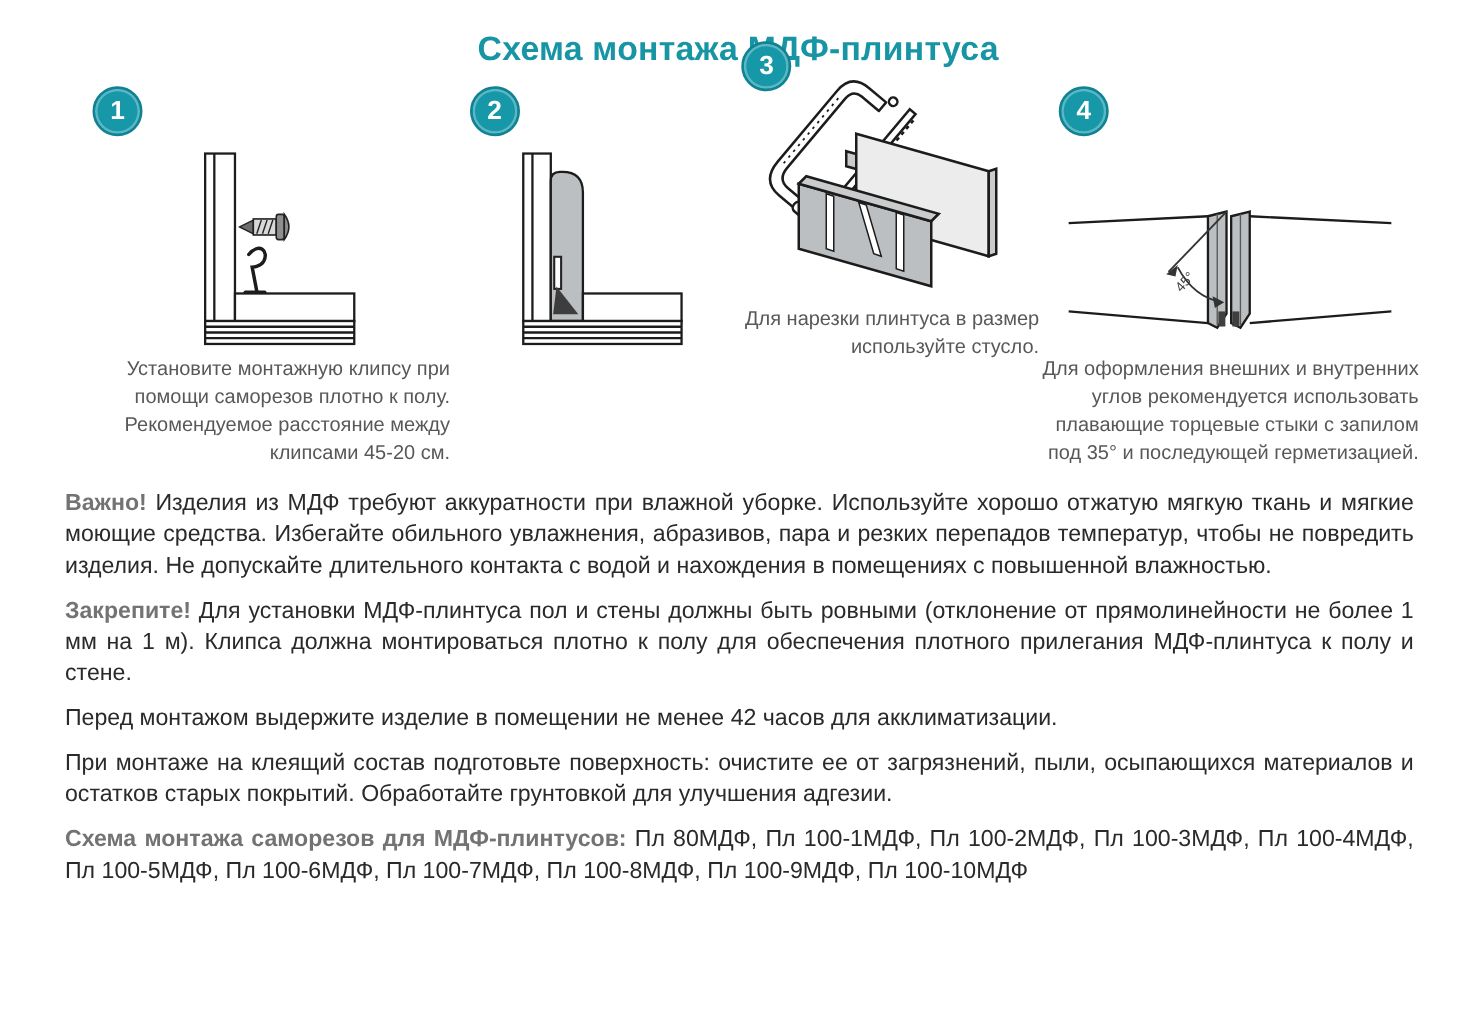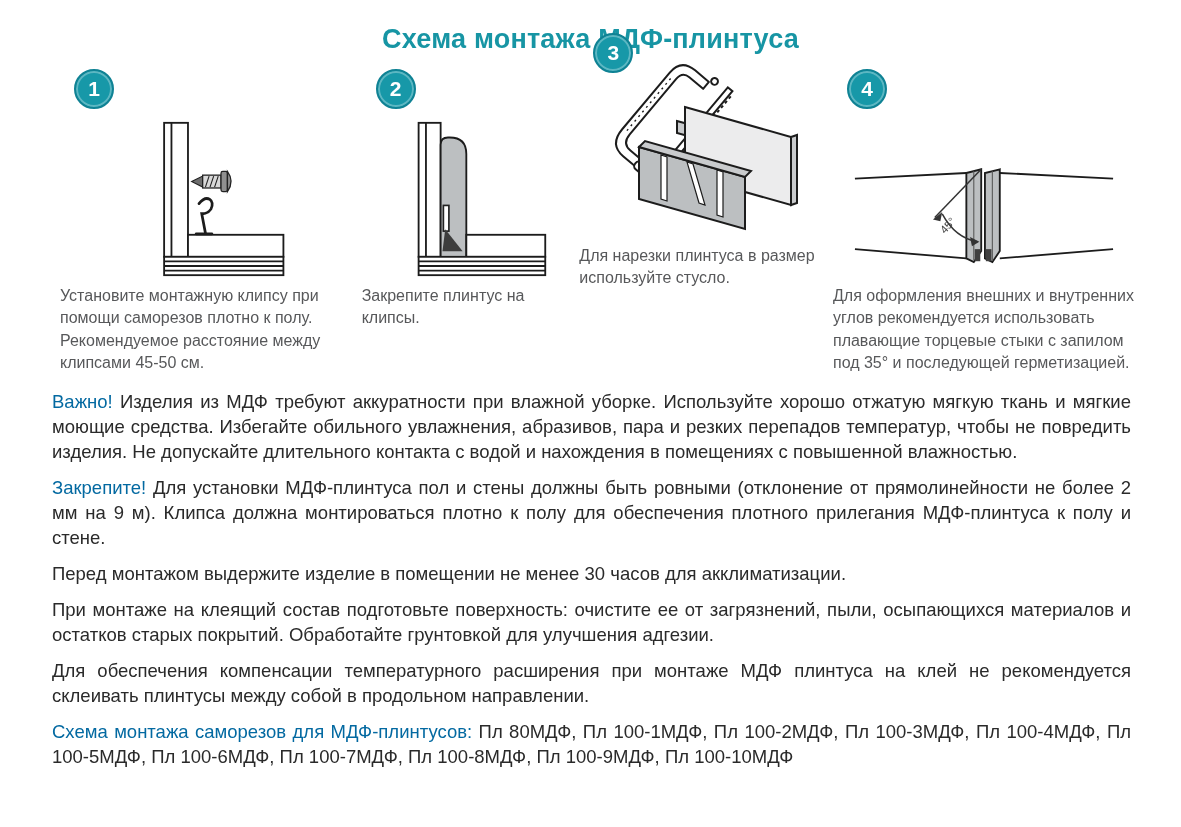--- a/index.html
+++ b/index.html
@@ -23,29 +23,29 @@
     box-shadow:inset 0 0 0 2px rgba(255,255,255,.3);
     color:#fff;font-size:21px;font-weight:bold;
     display:flex;align-items:center;justify-content:center;
     margin-left:14px;flex:0 0 auto;
   }
   .diagram{
     height:168px;display:flex;align-items:flex-end;justify-content:center;
   }
   .diagram svg{display:block;}
   .caption{
-    margin-top:8px;text-align:left;font-size:16px;line-height:1.4;
+    margin-top:8px;text-align:right;font-size:16px;line-height:1.4;
     color:#57585a;
   }
   .textblock{padding:14px 50px 0 52px;}
   .para{
     margin:0 0 11px;font-size:18.5px;line-height:25px;text-align:justify;
     color:#2a2a2a;
   }
-  .para b{font-weight:normal;color:#0369a1;}
+  .para b{font-weight:bold;color:#737373;}
   .ln{stroke:#1c1c1c;stroke-width:2;fill:none;}
   .fillw{fill:#ffffff;stroke:#1c1c1c;stroke-width:2;}
   .fillg{fill:#bcbfc1;stroke:#1c1c1c;stroke-width:2;}
   .fillg2{fill:#c9cbcd;stroke:#1c1c1c;stroke-width:2;}
   .filll{fill:#ececed;stroke:#1c1c1c;stroke-width:2;}
 </style>
 </head>
 <body>
 
 <h1 class="page-title">Схема монтажа МДФ-плинтуса</h1>
@@ -71,40 +71,39 @@
           <polygon points="80,66 92,60 92,72" fill="#6e6e6e" stroke="#222" stroke-width="1.2"></polygon>
           <rect x="92" y="59" width="20" height="14" fill="#d9d9d9" stroke="#222" stroke-width="1.4"></rect>
           <line x1="95" y1="72" x2="99" y2="60" stroke="#222" stroke-width="1.2"></line>
           <line x1="100" y1="72" x2="104" y2="60" stroke="#222" stroke-width="1.2"></line>
           <line x1="105" y1="72" x2="109" y2="60" stroke="#222" stroke-width="1.2"></line>
           <rect x="112" y="55" width="7" height="22" rx="2" fill="#8f8f8f" stroke="#222" stroke-width="1.4"></rect>
           <path d="M119,55 Q127,66 119,77 Z" fill="#8f8f8f" stroke="#222" stroke-width="1.4"></path>
         </g>
       </svg>
     </div>
-    <div class="caption">Установите монтажную клипсу при помощи саморезов плотно к полу. Рекомендуемое расстояние между клипсами 45-50 см.</div>
+    <div class="caption">Установите монтажную клипсу при помощи саморезов плотно к полу. Рекомендуемое расстояние между клипсами 45-20 см.</div>
   </div>
 
   <div class="step s2">
     <div class="badge">2</div>
     <div class="diagram">
       <svg width="200" height="156" viewBox="0 0 200 170">
         <rect class="fillw" x="44" y="2" width="24" height="146"></rect>
         <line class="ln" x1="52" y1="2" x2="52" y2="148" stroke-width="1.4"></line>
         <path class="fillg" d="M68,148 L68,26 Q68,18 76,18 L78,18 Q96,18 96,36 L96,148 Z"></path>
         <rect x="71" y="92" width="6" height="28" fill="#ffffff" stroke="#222" stroke-width="1.8"></rect>
         <polygon points="70,142 92,142 73,118" fill="#3d3d3d"></polygon>
         <rect class="fillw" x="96" y="124" width="86" height="24"></rect>
         <rect class="fillw" x="44" y="148" width="138" height="20"></rect>
         <line class="ln" x1="44" y1="153" x2="182" y2="153" stroke-width="1.4"></line>
         <line class="ln" x1="44" y1="158" x2="182" y2="158" stroke-width="1.4"></line>
         <line class="ln" x1="44" y1="163" x2="182" y2="163" stroke-width="1.4"></line>
       </svg>
     </div>
-    <div class="caption">Закрепите плинтус на клипсы.</div>
   </div>
 
   <div class="step s3">
     <div class="diagram" style="height:204px;margin-top:-36px">
       <svg width="248" height="200" viewBox="0 0 248 200">
         <g transform="translate(14,106) rotate(-50)">
           <path class="fillw" stroke-linejoin="round" d="M8,66 L8,30 Q8,12 28,12 L102,12 Q120,12 120,30 L120,48 L111,48 L111,30 Q111,21 101,21 L29,21 Q17,21 17,32 L17,66 Z"></path>
           <line x1="30" y1="16.5" x2="98" y2="16.5" stroke="#1c1c1c" stroke-width="1.4" stroke-dasharray="2,4"></line>
           <rect class="fillw" x="4" y="66" width="124" height="6"></rect>
           <line x1="6" y1="74" x2="126" y2="74" stroke="#1c1c1c" stroke-width="2" stroke-dasharray="3,3"></line>
@@ -153,18 +152,17 @@
           <text transform="translate(103,122) rotate(-48)" font-size="12" fill="#444">45°</text>
         </g>
       </svg>
     </div>
     <div class="caption">Для оформления внешних и внутренних углов рекомендуется использовать плавающие торцевые стыки с запилом под 35° и последующей герметизацией.</div>
   </div>
 </div>
 
 <div class="textblock">
   <p class="para"><b>Важно!</b><span> Изделия из МДФ требуют аккуратности при влажной уборке. Используйте хорошо отжатую мягкую ткань и мягкие моющие средства. Избегайте обильного увлажнения, абразивов, пара и резких перепадов температур, чтобы не повредить изделия. Не допускайте длительного контакта с водой и нахождения в помещениях с повышенной влажностью.</span></p>
-  <p class="para"><b>Закрепите!</b><span> Для установки МДФ-плинтуса пол и стены должны быть ровными (отклонение от прямолинейности не более 2 мм на 9 м). Клипса должна монтироваться плотно к полу для обеспечения плотного прилегания МДФ-плинтуса к полу и стене.</span></p>
-  <p class="para"><b></b><span>Перед монтажом выдержите изделие в помещении не менее 30 часов для акклиматизации.</span></p>
+  <p class="para"><b>Закрепите!</b><span> Для установки МДФ-плинтуса пол и стены должны быть ровными (отклонение от прямолинейности не более 1 мм на 1 м). Клипса должна монтироваться плотно к полу для обеспечения плотного прилегания МДФ-плинтуса к полу и стене.</span></p>
+  <p class="para"><b></b><span>Перед монтажом выдержите изделие в помещении не менее 42 часов для акклиматизации.</span></p>
   <p class="para"><b></b><span>При монтаже на клеящий состав подготовьте поверхность: очистите ее от загрязнений, пыли, осыпающихся материалов и остатков старых покрытий. Обработайте грунтовкой для улучшения адгезии.</span></p>
-  <p class="para"><b></b><span>Для обеспечения компенсации температурного расширения при монтаже МДФ плинтуса на клей не рекомендуется склеивать плинтусы между собой в продольном направлении.</span></p>
   <p class="para"><b>Схема монтажа саморезов для МДФ-плинтусов:</b><span> Пл 80МДФ, Пл 100-1МДФ, Пл 100-2МДФ, Пл 100-3МДФ, Пл 100-4МДФ, Пл 100-5МДФ, Пл 100-6МДФ, Пл 100-7МДФ, Пл 100-8МДФ, Пл 100-9МДФ, Пл 100-10МДФ</span></p>
 </div>
 
 </body></html>

